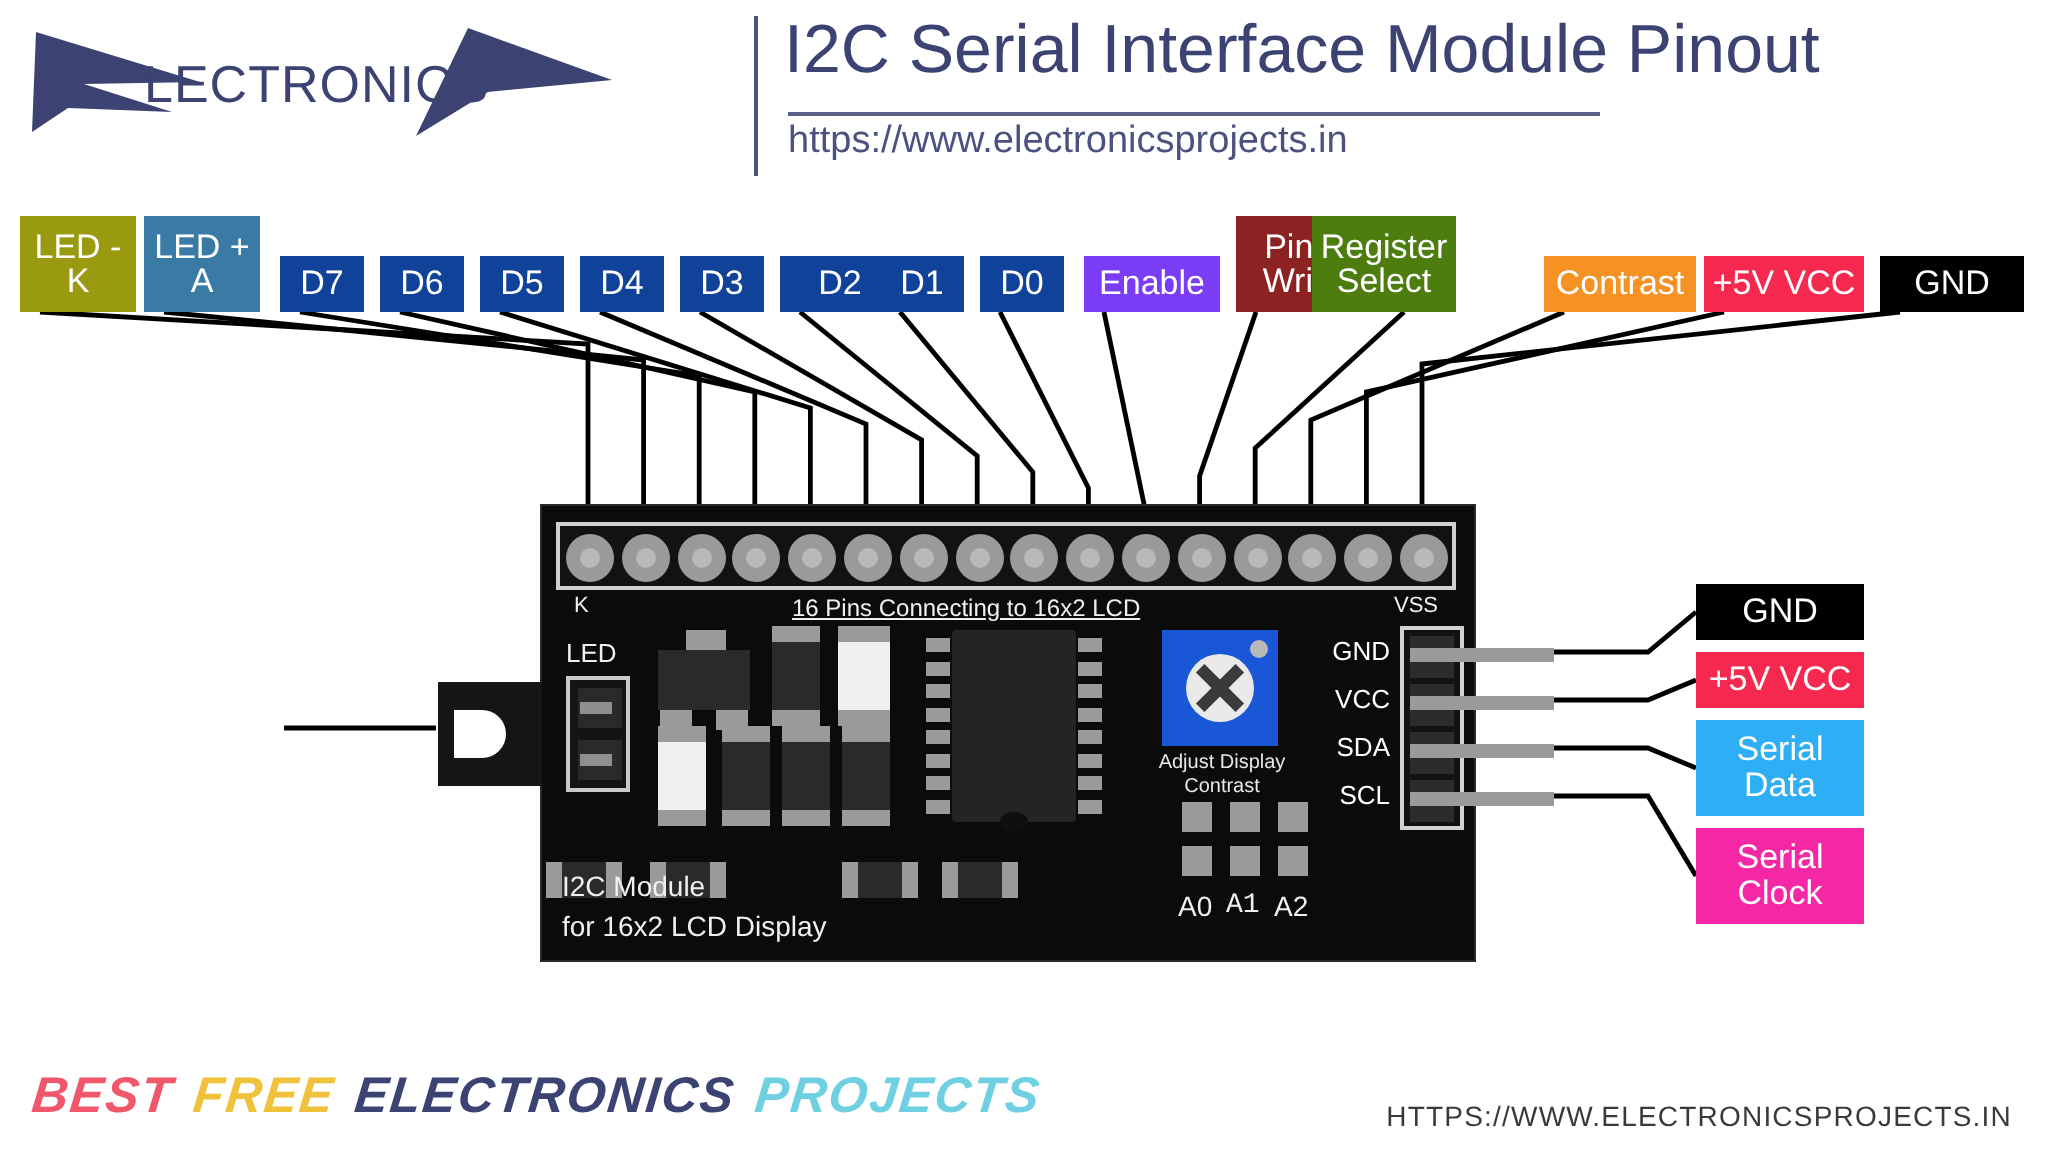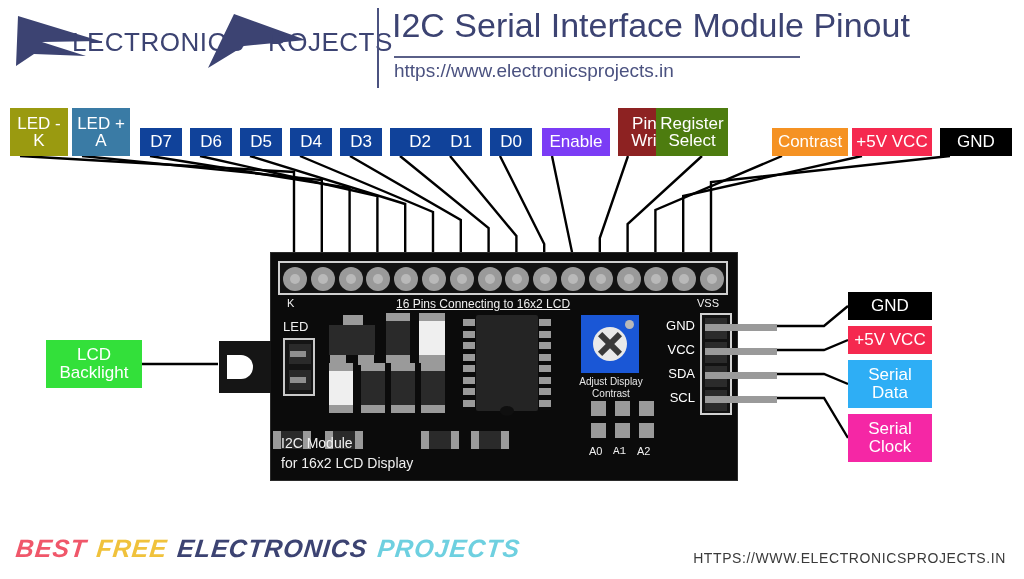--- a/index.html
+++ b/index.html
@@ -92,21 +92,21 @@
   .pot .dot{position:absolute;right:5px;top:5px;width:9px;height:9px;border-radius:50%;background:#b9b9b9;}
   .pot .knob{position:absolute;left:12px;top:12px;width:34px;height:34px;border-radius:50%;background:#e9e9e9;}
   .pot .knob::before,.pot .knob::after{
     content:"";position:absolute;left:14px;top:3px;width:6px;height:28px;background:#3a3a3a;
   }
   .pot .knob::before{transform:rotate(45deg);}
   .pot .knob::after{transform:rotate(-45deg);}
   .potlbl{position:absolute;left:296px;top:123px;width:88px;text-align:center;color:#e8e8e8;font-size:10px;line-height:1.15;}
 
   .jmp{position:absolute;width:15px;height:15px;background:#9a9a9a;}
-  .jmplbl{position:absolute;color:#f0f0f0;font-size:11px;}
+  .jmplbl{position:absolute;color:#f0f0f0;font-size:14px;}
 
   .conn4{
     position:absolute;left:429px;top:60px;width:32px;height:102px;
     border:2px solid #d2d2d2;background:#121212;box-sizing:border-box;
   }
   .c4slot{position:absolute;left:3px;width:22px;height:21px;background:#2b2b2b;}
   .c4stub{position:absolute;height:7px;background:#9a9a9a;}
   .c4lbl{position:absolute;color:#ffffff;font-size:13px;text-align:right;width:40px;}
 
   
@@ -134,21 +134,20 @@
       <polygon points="8,56 10,6 92,31 34,32 78,46 26,44" fill="#3c4372"></polygon>
     </svg>
   </div>
   <div class="logo-text" style="position:absolute;left:72px;top:27px;">LECTRONICS</div>
 
   <div class="logo-wrap" style="left:200px;top:10px;">
     <svg width="150" height="62" viewBox="0 0 150 62">
       <polygon points="8,58 34,4 106,30 44,36" fill="#3c4372"></polygon>
     </svg>
   </div>
-  <div class="logo-text" style="position:absolute;left:268px;top:27px;">ROJECTS</div>
 
   <div class="hdr-divider"></div>
   <div class="hdr-title">I2C Serial Interface Module Pinout</div>
   <div class="hdr-rule"></div>
   <div class="hdr-url">https://www.electronicsprojects.in</div>
 
   <svg class="lines" id="lines">
       <path d="M 20 156 L 294 172 L 294 262"></path>
       <path d="M 82 156 L 321.8 180 L 321.8 262"></path>
       <path d="M 150 156 L 349.6 188 L 349.6 262"></path>
@@ -188,22 +187,20 @@
       <div class="chip" style="left: 542px; top: 128px; width: 68px; height: 28px; background: rgb(123, 60, 245);">Enable</div>
       <div class="chip" style="left: 618px; top: 108px; width: 66px; height: 48px; background: rgb(141, 34, 34);">Pins/
 Write</div>
       <div class="chip" style="left: 656px; top: 108px; width: 72px; height: 48px; background: #4d7c0f;">Register
 Select</div>
       <div class="chip" style="left: 772px; top: 128px; width: 76px; height: 28px; background: rgb(245, 146, 35);">Contrast</div>
       <div class="chip" style="left: 852px; top: 128px; width: 80px; height: 28px; background: rgb(245, 41, 79);">+5V VCC</div>
       <div class="chip" style="left: 940px; top: 128px; width: 72px; height: 28px; background: rgb(0, 0, 0);">GND</div>
     </div>
 
-  <div class="lchip" style="left:46px;top:340px;width:96px;height:48px;background:#33e03a;">LCD
-Backlight</div>
 
   <div id="right-chips">
       <div class="rchip" style="left: 848px; top: 292px; width: 84px; height: 28px; background: rgb(0, 0, 0);">GND</div>
       <div class="rchip" style="left: 848px; top: 326px; width: 84px; height: 28px; background: rgb(245, 41, 79);">+5V VCC</div>
       <div class="rchip" style="left: 848px; top: 360px; width: 84px; height: 48px; background: rgb(46, 174, 245);">Serial
 Data</div>
       <div class="rchip" style="left: 848px; top: 414px; width: 84px; height: 48px; background: rgb(245, 39, 165);">Serial
 Clock</div>
     </div>
 

